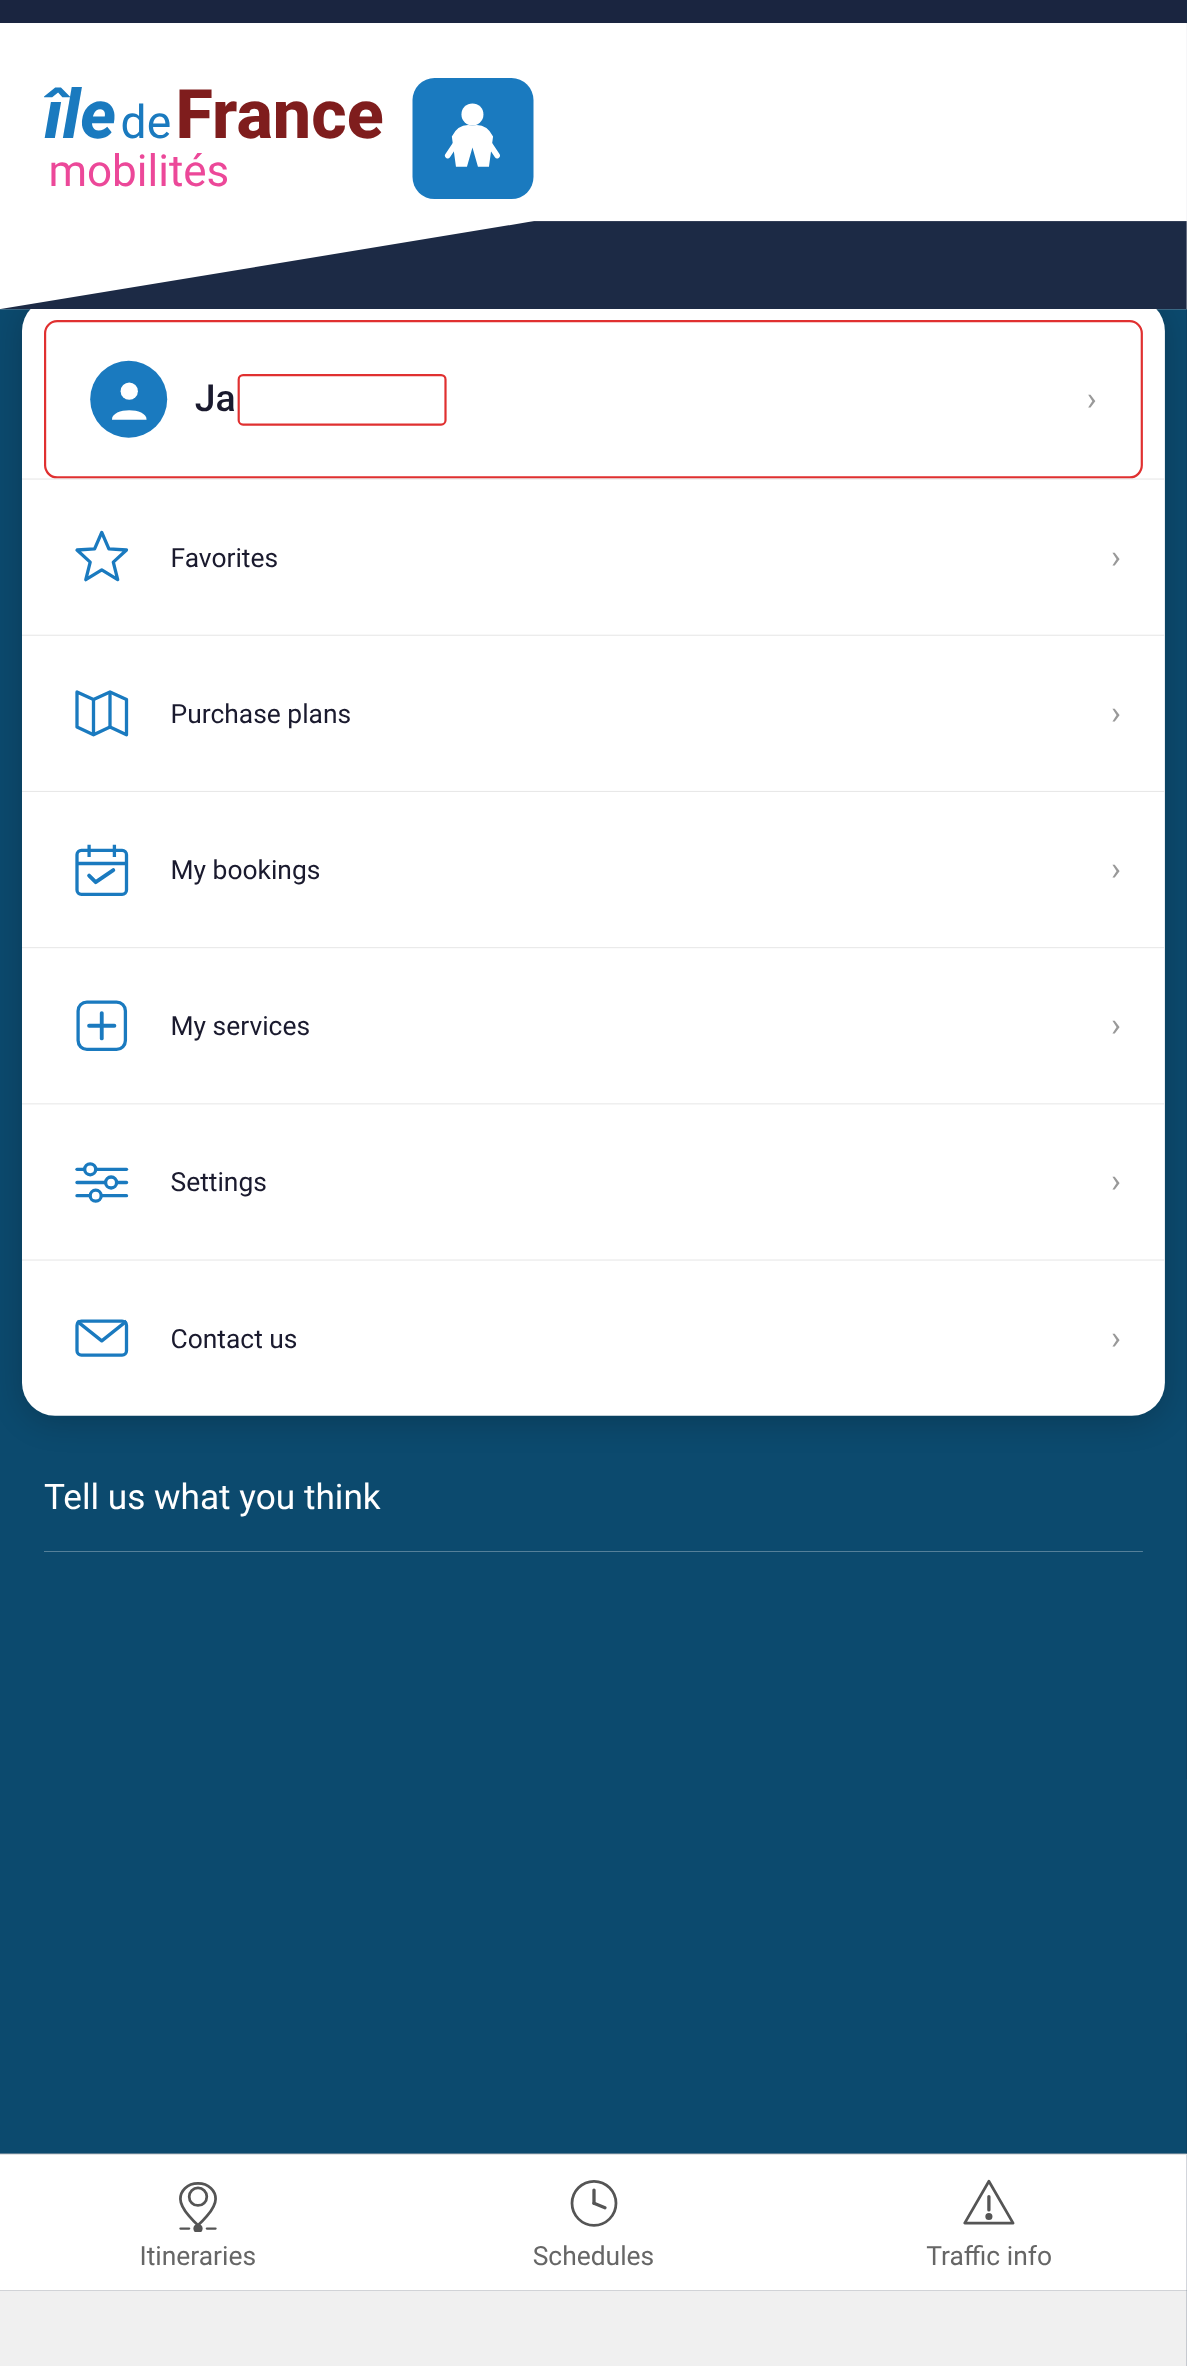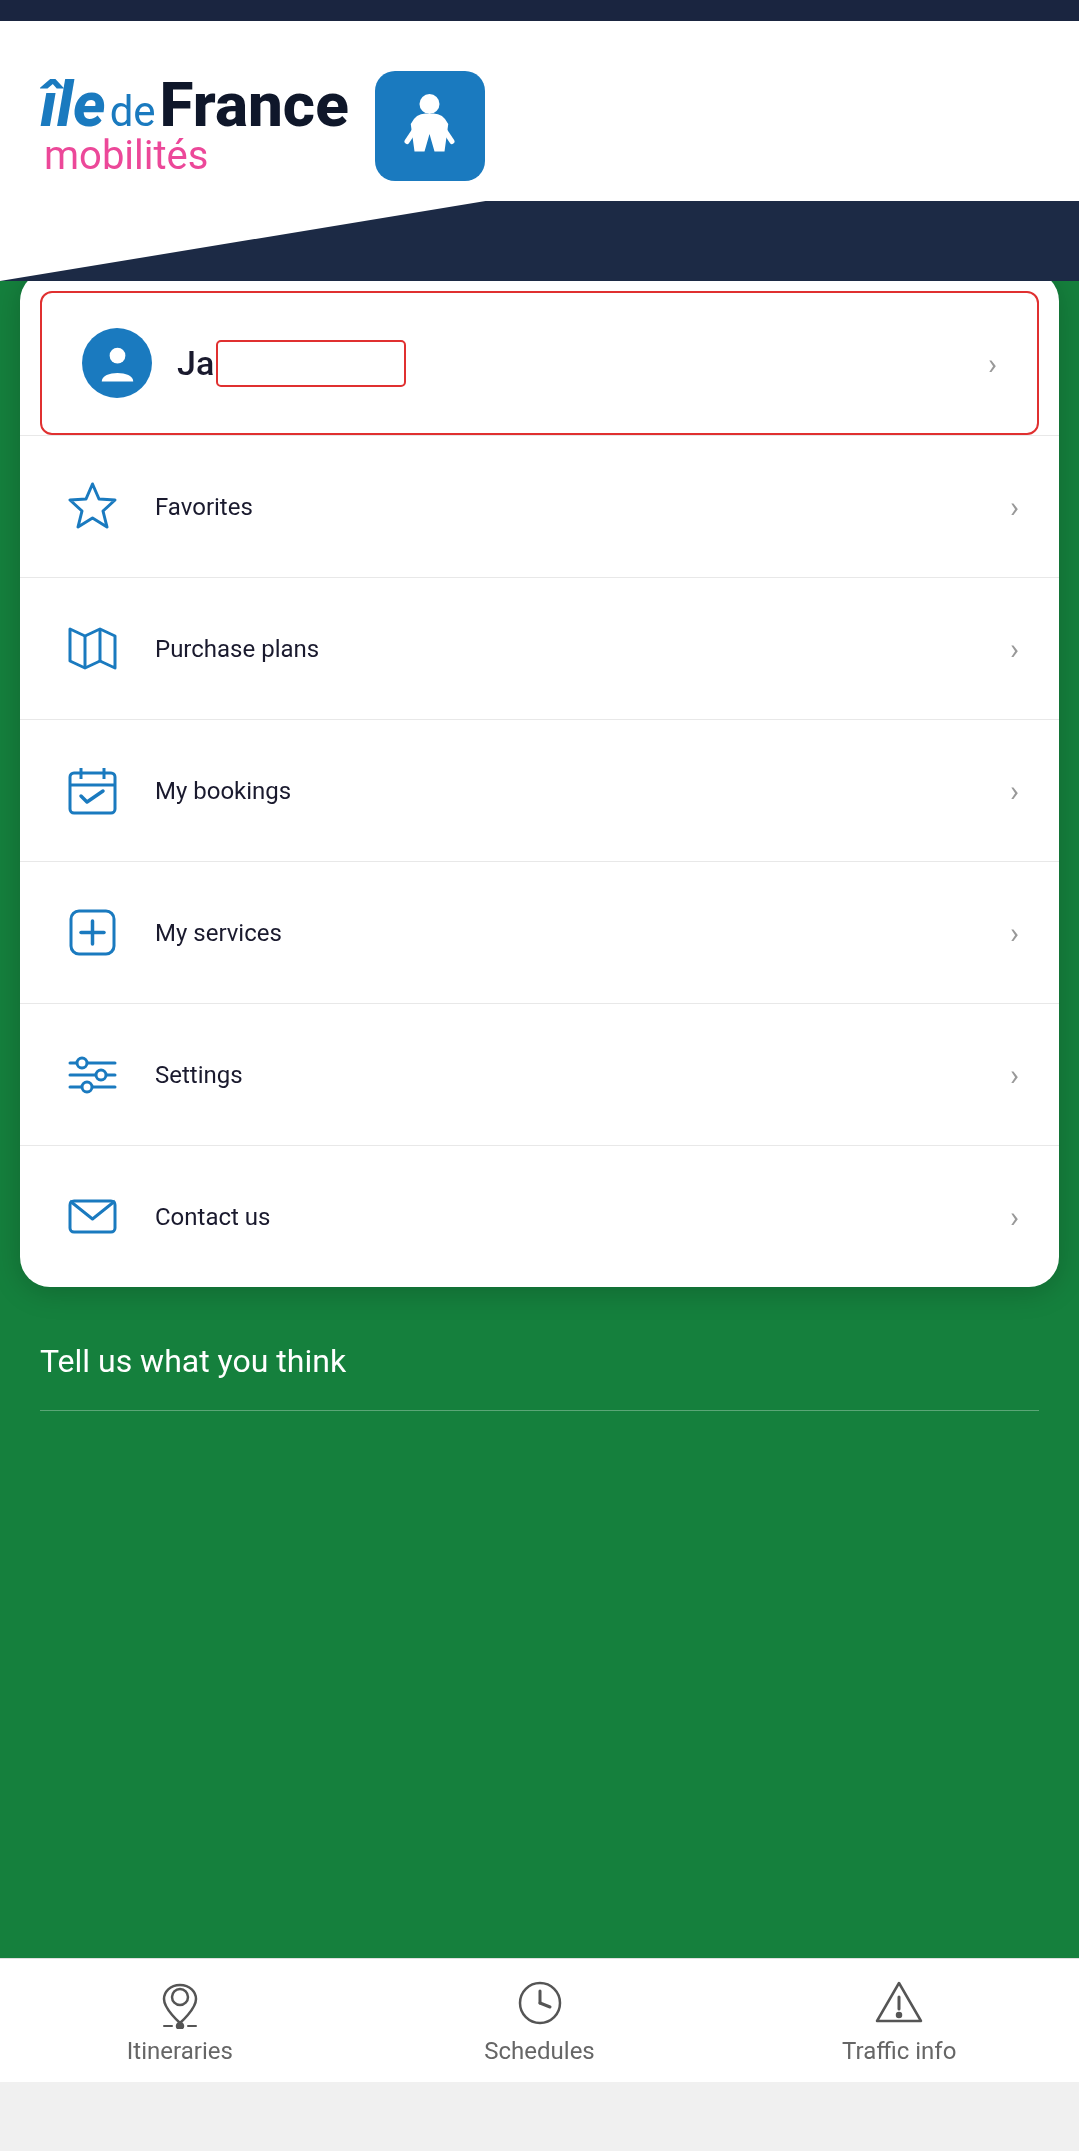--- a/index.html
+++ b/index.html
@@ -246,42 +246,42 @@
 <div class="main-content">
 
   <div style="background:#ffffff; position:relative; z-index:5;">
     <div class="header-bg">
       <div class="logo-container">
 
         <div style="display:flex; flex-direction:column; align-items:flex-start;">
           <div style="display:flex; align-items:baseline; gap:0px;">
             <span style="font-size:62px; font-weight:800; color:#1a7abf; font-style:italic; line-height:1;">île</span>
             <span style="font-size:42px; font-weight:400; color:#1a7abf; line-height:1; margin: 0 4px;">de</span>
-            <span style="font-size:62px; font-weight:800; color:#0f172a; line-height:1;">France</span>
+            <span style="font-size:62px; font-weight:800; color:#7f1d1d; line-height:1;">France</span>
           </div>
           <div style="font-size:40px; color:#ec4899; font-weight:400; margin-left: 4px; margin-top:-4px;">mobilités</div>
         </div>
 
         <div class="logo-icon-box">
           <svg viewBox="0 0 60 60" fill="none" xmlns="http://www.w3.org/2000/svg">
             <circle cx="30" cy="12" r="8" fill="white"></circle>
             <path d="M15 28 Q20 18 30 20 Q40 18 45 28 L42 50 H34 L30 36 L26 50 H18 L15 28Z" fill="white"></path>
             <path d="M20 30 L12 42" stroke="white" stroke-width="4" stroke-linecap="round"></path>
             <path d="M40 30 L48 42" stroke="white" stroke-width="4" stroke-linecap="round"></path>
           </svg>
         </div>
       </div>
     </div>
 
     <div style="position:relative; height:80px; overflow:hidden; background:#ffffff;">
       <div style="position:absolute; top:0; right:0; width:100%; height:100%; background:#1c2a45; clip-path:polygon(45% 0, 100% 0, 100% 100%, 0 100%);"></div>
     </div>
   </div>
 
-  <div style="background:#15803d; flex:1; position:relative; padding-bottom: 0;">
+  <div style="background:#0c4a6e; flex:1; position:relative; padding-bottom: 0;">
 
     <div class="menu-card" style="margin-top:-10px;">
 
       <div class="profile-row">
         <div class="profile-avatar">
           <svg viewBox="0 0 40 40" fill="white" xmlns="http://www.w3.org/2000/svg">
             <circle cx="20" cy="13" r="7" fill="white"></circle>
             <path d="M6 36 C6 26 34 26 34 36" fill="white"></path>
           </svg>
         </div>

